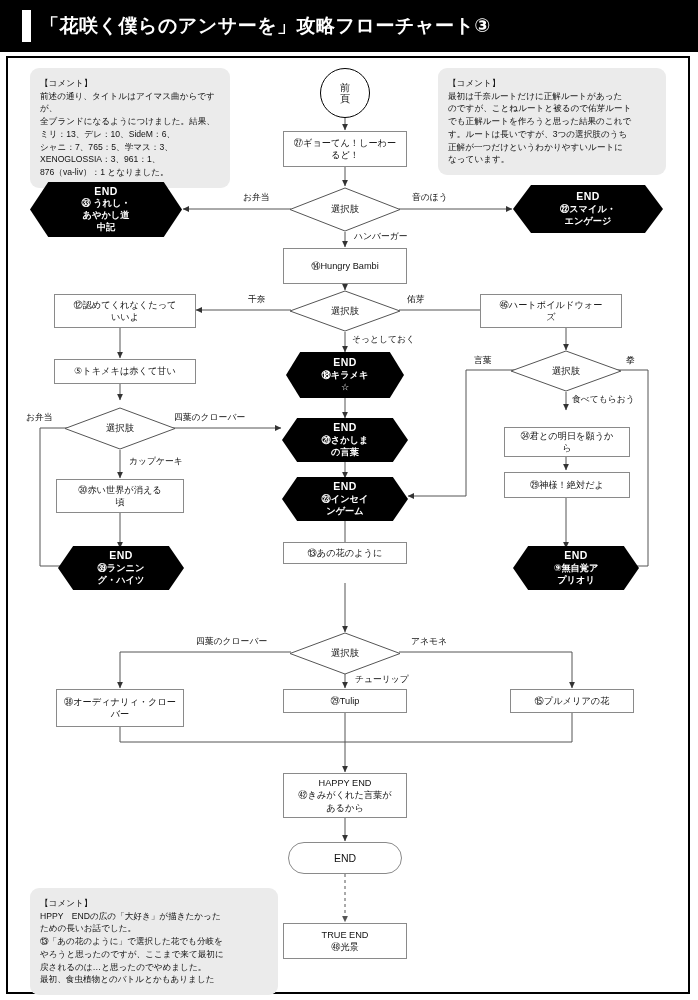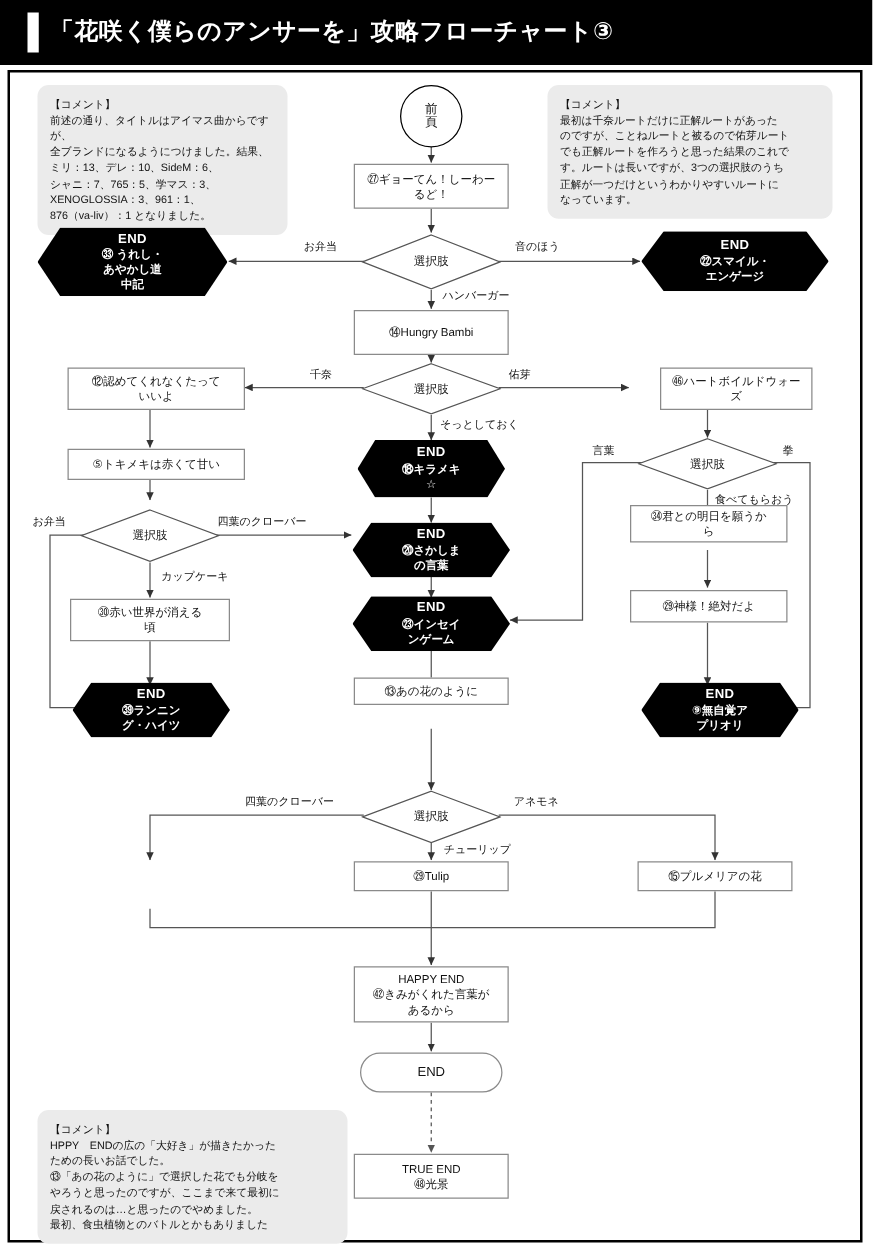--- a/index.html
+++ b/index.html
@@ -233,21 +233,21 @@
       <polygon points="56,1 111,21 56,41 1,21" fill="#fff" stroke="#555" stroke-width="1"></polygon>
     </svg>
     <div class="diamond-label">選択肢</div>
   </div>
 
   <div class="node box" style="left:54px;top:294px;width:142px;height:34px;">
     <span style="white-space:pre-line;">⑫認めてくれなくたって
 いいよ</span>
   </div>
 
-  <div class="node box" style="left:528px;top:294px;width:122px;height:34px;">
+  <div class="node box" style="left:480px;top:294px;width:142px;height:34px;">
     <span style="white-space:pre-line;">㊻ハートボイルドウォー
 ズ</span>
   </div>
 
   <div class="endnode" style="left:286px;top:352px;width:118px;height:46px;flex-direction:column;">
     <span class="en-title">END</span>
     <span style="white-space:pre-line;">⑱キラメキ
 ☆</span>
   </div>
 
@@ -268,21 +268,21 @@
     </svg>
     <div class="diamond-label">選択肢</div>
   </div>
 
   <div class="endnode" style="left:282px;top:418px;width:126px;height:44px;flex-direction:column;">
     <span class="en-title">END</span>
     <span style="white-space:pre-line;">⑳さかしま
 の言葉</span>
   </div>
 
-  <div class="node box" style="left:504px;top:404px;width:126px;height:30px;">
+  <div class="node box" style="left:504px;top:427px;width:126px;height:30px;">
     <span style="white-space:pre-line;">㉞君との明日を願うか
 ら</span>
   </div>
 
   <div class="node box" style="left:56px;top:479px;width:128px;height:34px;">
     <span style="white-space:pre-line;">㉚赤い世界が消える
 頃</span>
   </div>
 
   <div class="endnode" style="left:282px;top:477px;width:126px;height:44px;flex-direction:column;">
@@ -311,20 +311,24 @@
 プリオリ</span>
   </div>
 
   <div class="diamond-wrap" style="left:289px;top:632px;width:112px;height:43px;">
     <svg class="diamond" viewBox="0 0 112 43">
       <polygon points="56,1 111,21.5 56,42 1,21.5" fill="#fff" stroke="#555" stroke-width="1"></polygon>
     </svg>
     <div class="diamond-label">選択肢</div>
   </div>
 
+  <div class="node box" style="left:56px;top:689px;width:128px;height:38px;">
+    <span style="white-space:pre-line;">㊳オーディナリィ・クロー
+バー</span>
+  </div>
 
   <div class="node box" style="left:283px;top:689px;width:124px;height:24px;">
     <span style="white-space:pre-line;">㉙Tulip</span>
   </div>
 
   <div class="node box" style="left:510px;top:689px;width:124px;height:24px;">
     <span style="white-space:pre-line;">⑮プルメリアの花</span>
   </div>
 
   <div class="node box" style="left:283px;top:773px;width:124px;height:45px;">

